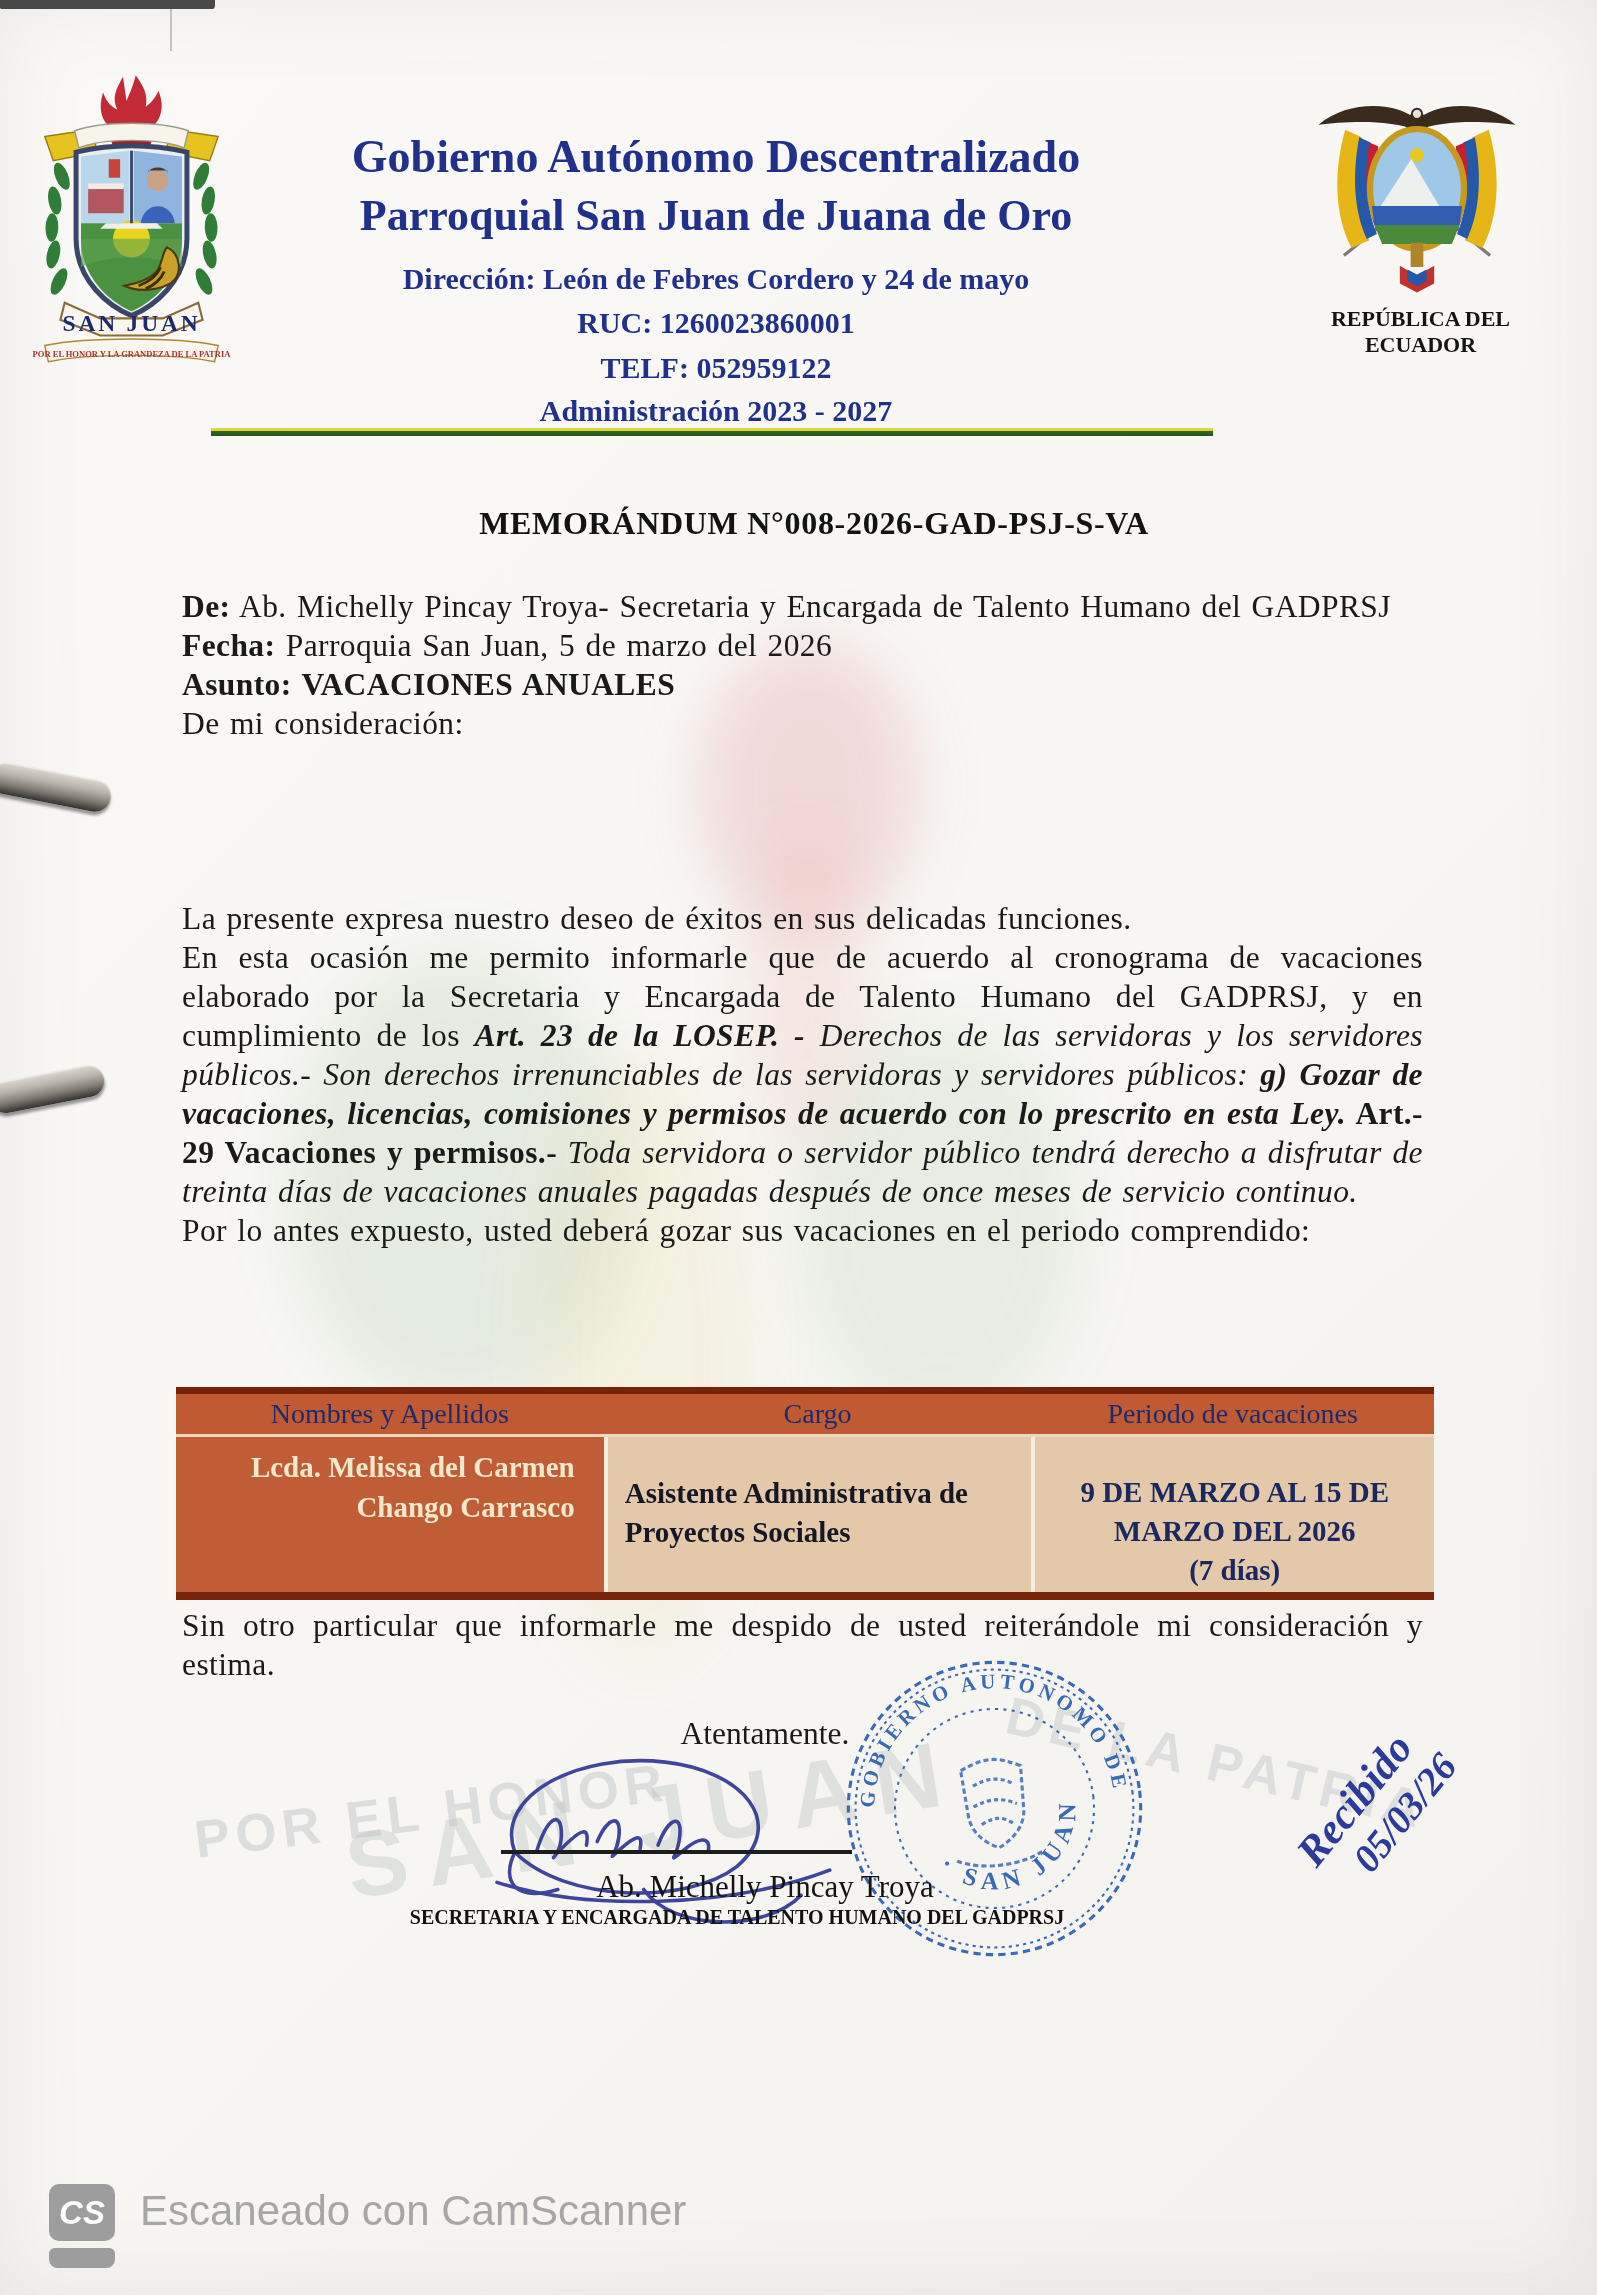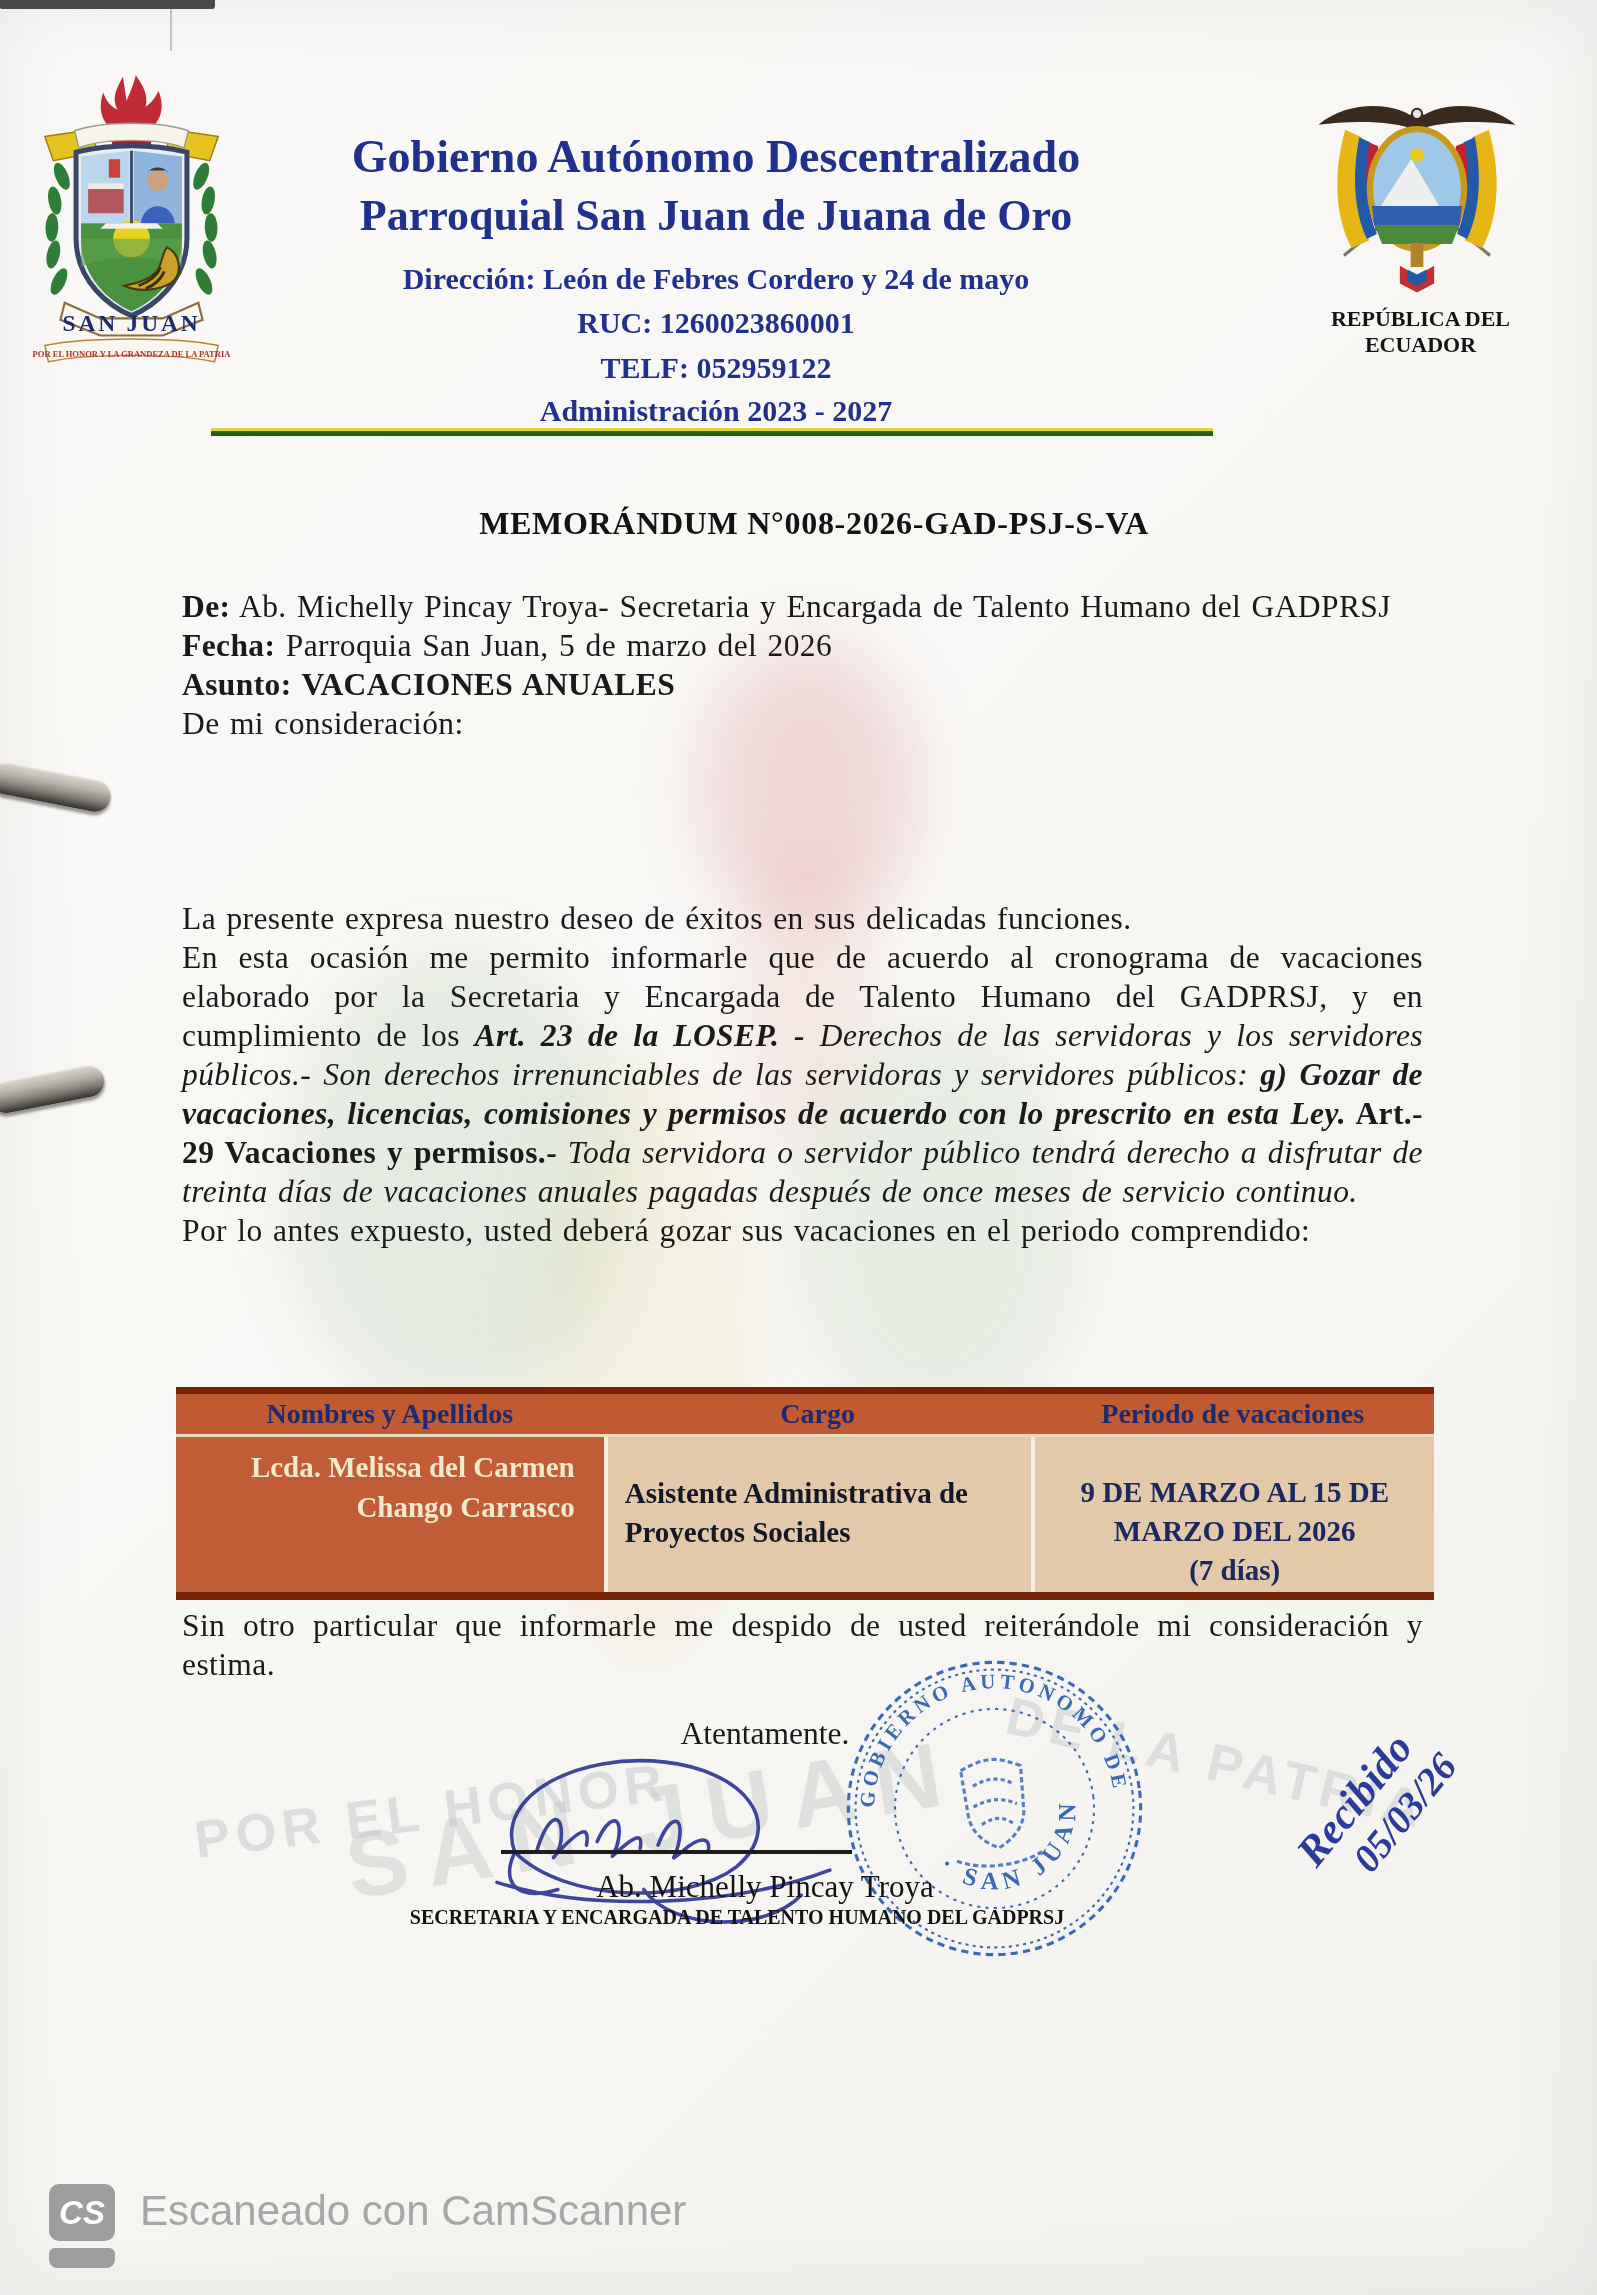--- a/index.html
+++ b/index.html
@@ -51,21 +51,21 @@
   .meta { top:587px; }
   .meta p, .bodyblock p { margin:0; }
   .bodyblock { top:899px; }
   .bd { font-weight:bold; } .it { font-style:italic; } .bdit { font-weight:bold; font-style:italic; }
 
   
   .vtable { left:176px; top:1387px; width:1258px; box-sizing:border-box;
             border-top:7.2px solid #77230a; border-bottom:8.6px solid #77230a; }
   .trow { display:flex; width:100%; box-sizing:border-box; }
   .thead { height:43px; background:#bf5a33; border-bottom:3.6px solid #ead9bd; }
-  .th { display:flex; align-items:center; justify-content:center; color:#1d2a6e; font-weight:bold; font-size:28px; box-sizing:border-box; }
+  .th { display:flex; align-items:center; justify-content:center; color:#1d2a6e; font-weight:normal; font-size:28px; box-sizing:border-box; }
   .tdata { height:155px; }
   .td { box-sizing:border-box; font-weight:bold; font-size:29px; }
   .c1 { width:34%; } .c2 { width:34%; } .c3 { width:32%; }
   .td1 { background:#c05d36; color:#f2e8cb; text-align:right; padding:10px 29px 0 29px; line-height:40px; }
   .td2 { background:#e3c8aa; color:#141824; padding:37px 18.6px 0 17px; line-height:39px; border-left:4.3px solid #f5efe4; }
   .td3 { background:#e3c8aa; color:#1a2860; text-align:center; padding:36px 10px 0 10px; line-height:39px; border-left:4.3px solid #f5efe4; }
 
   
   .closing { top:1606px; }
   .atent { left:182px; top:1716px; width:1166px; text-align:center; font-size:31.5px; color:#1a1a1a; }

